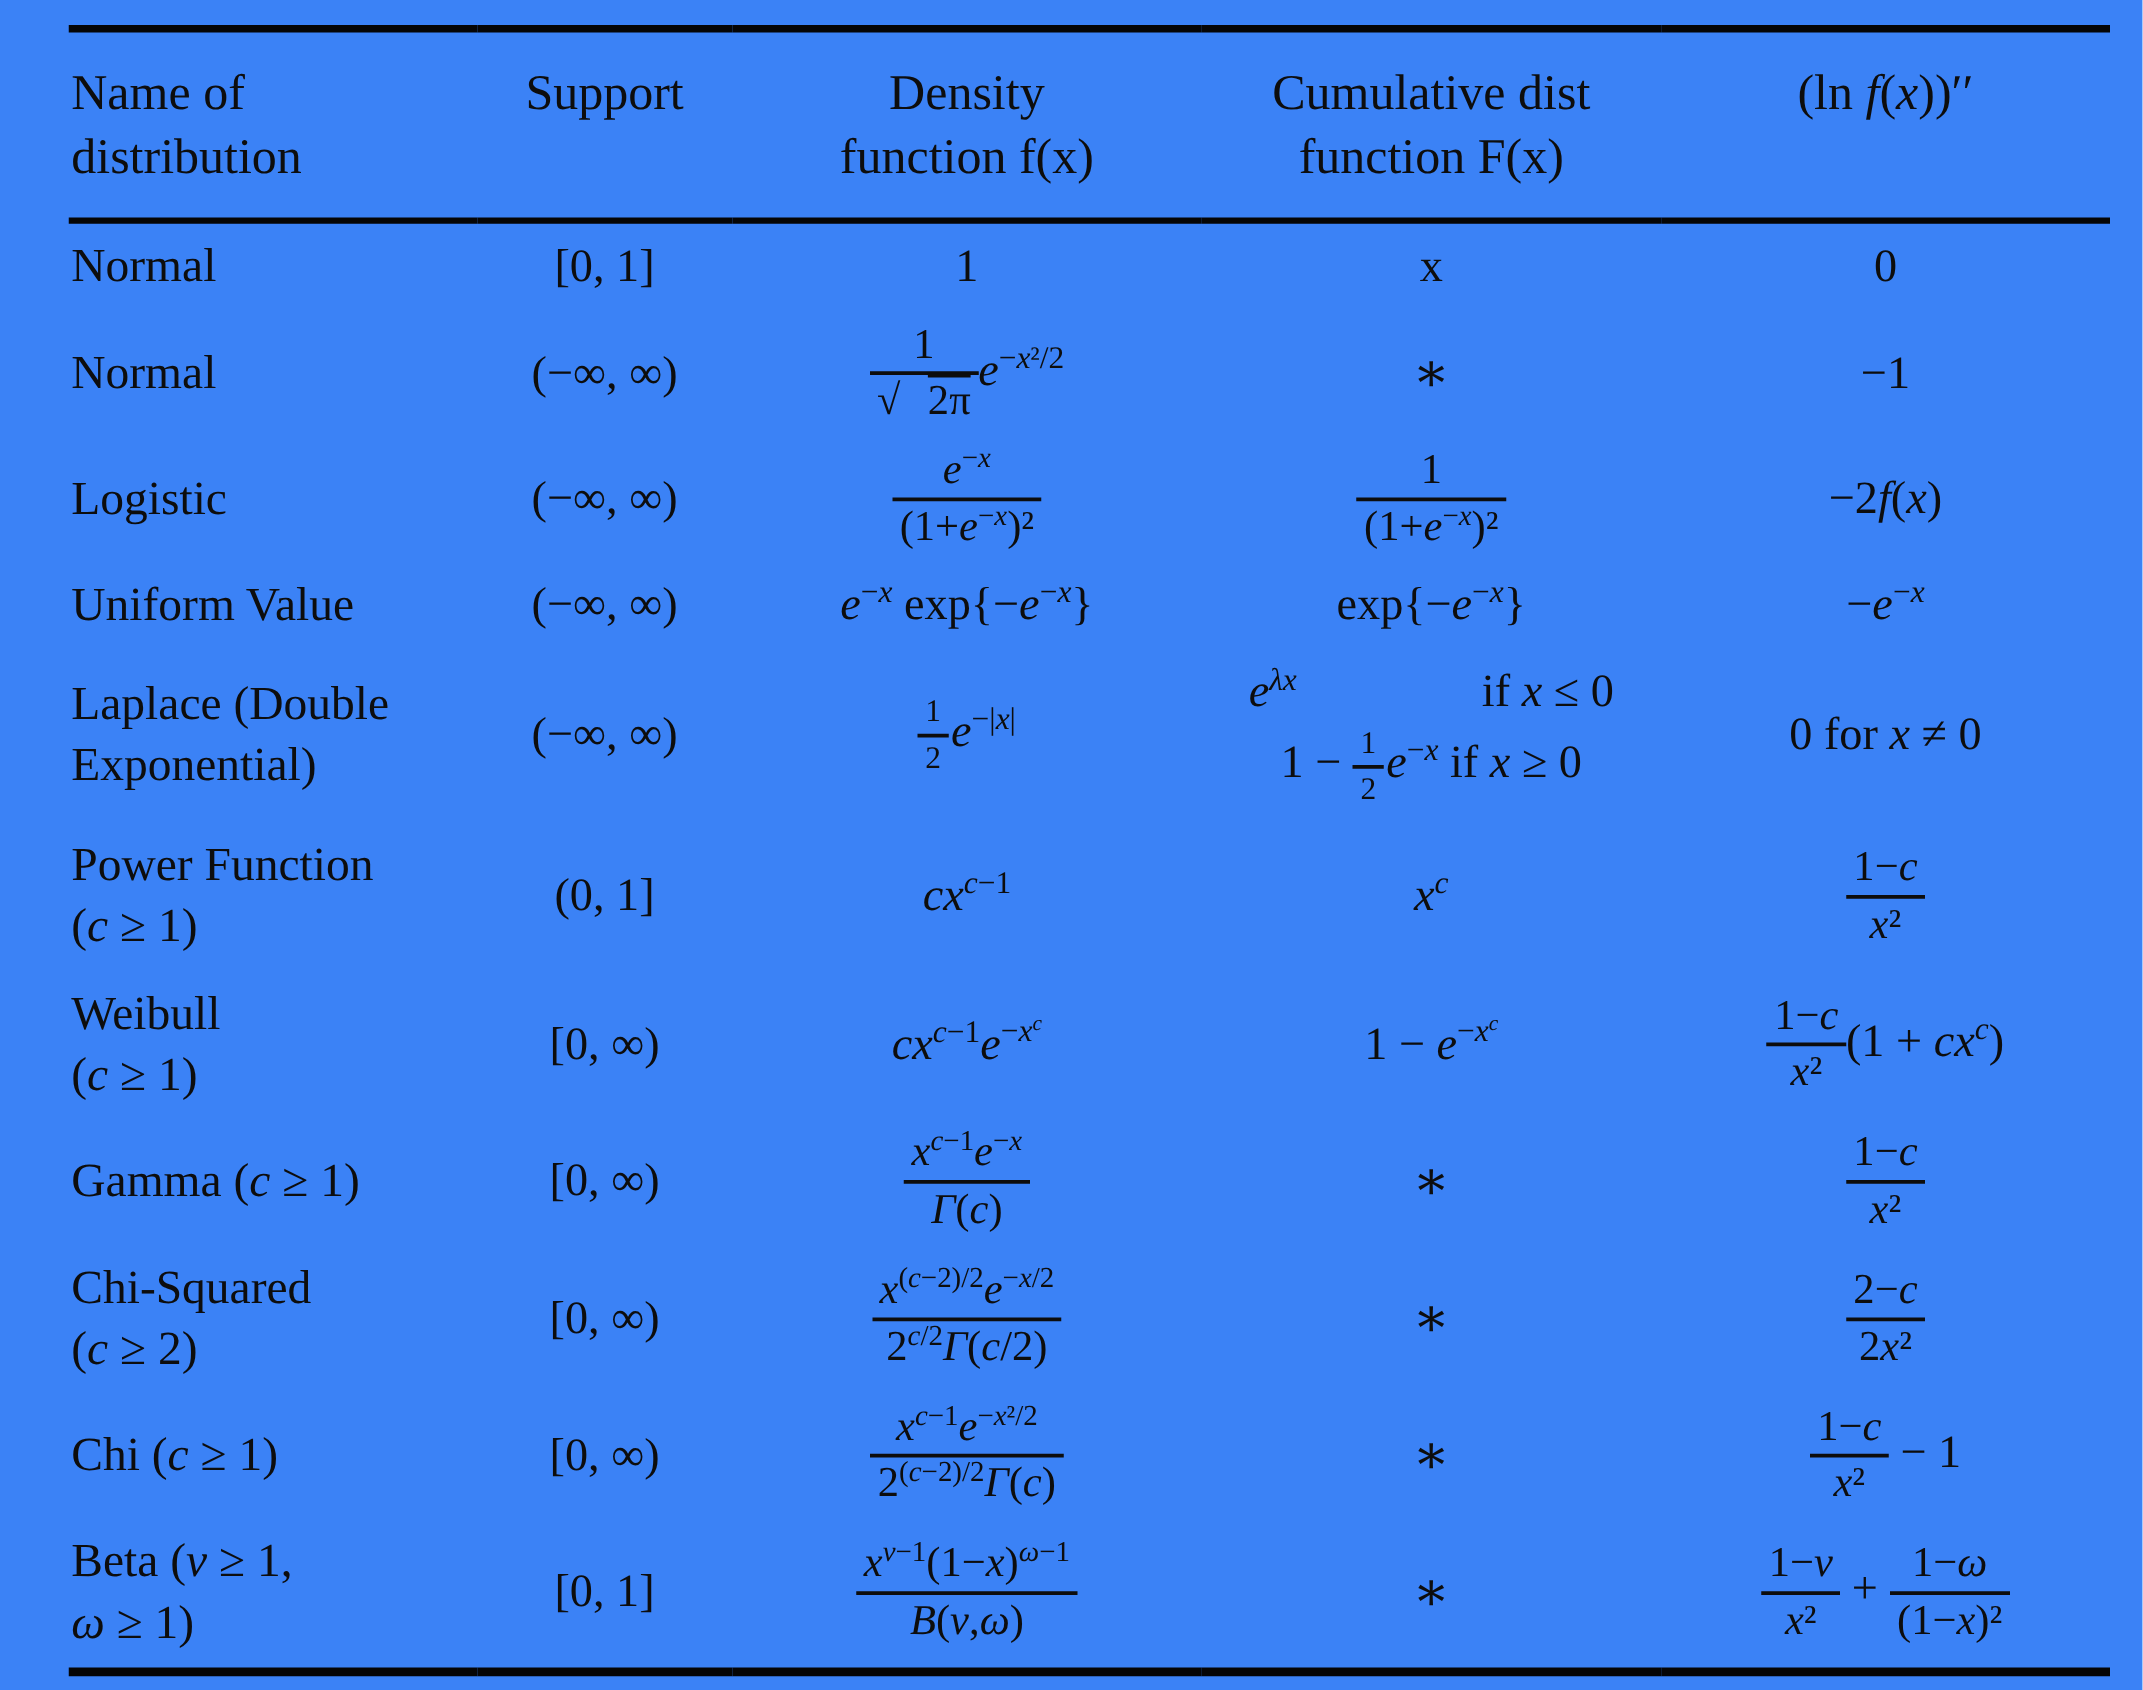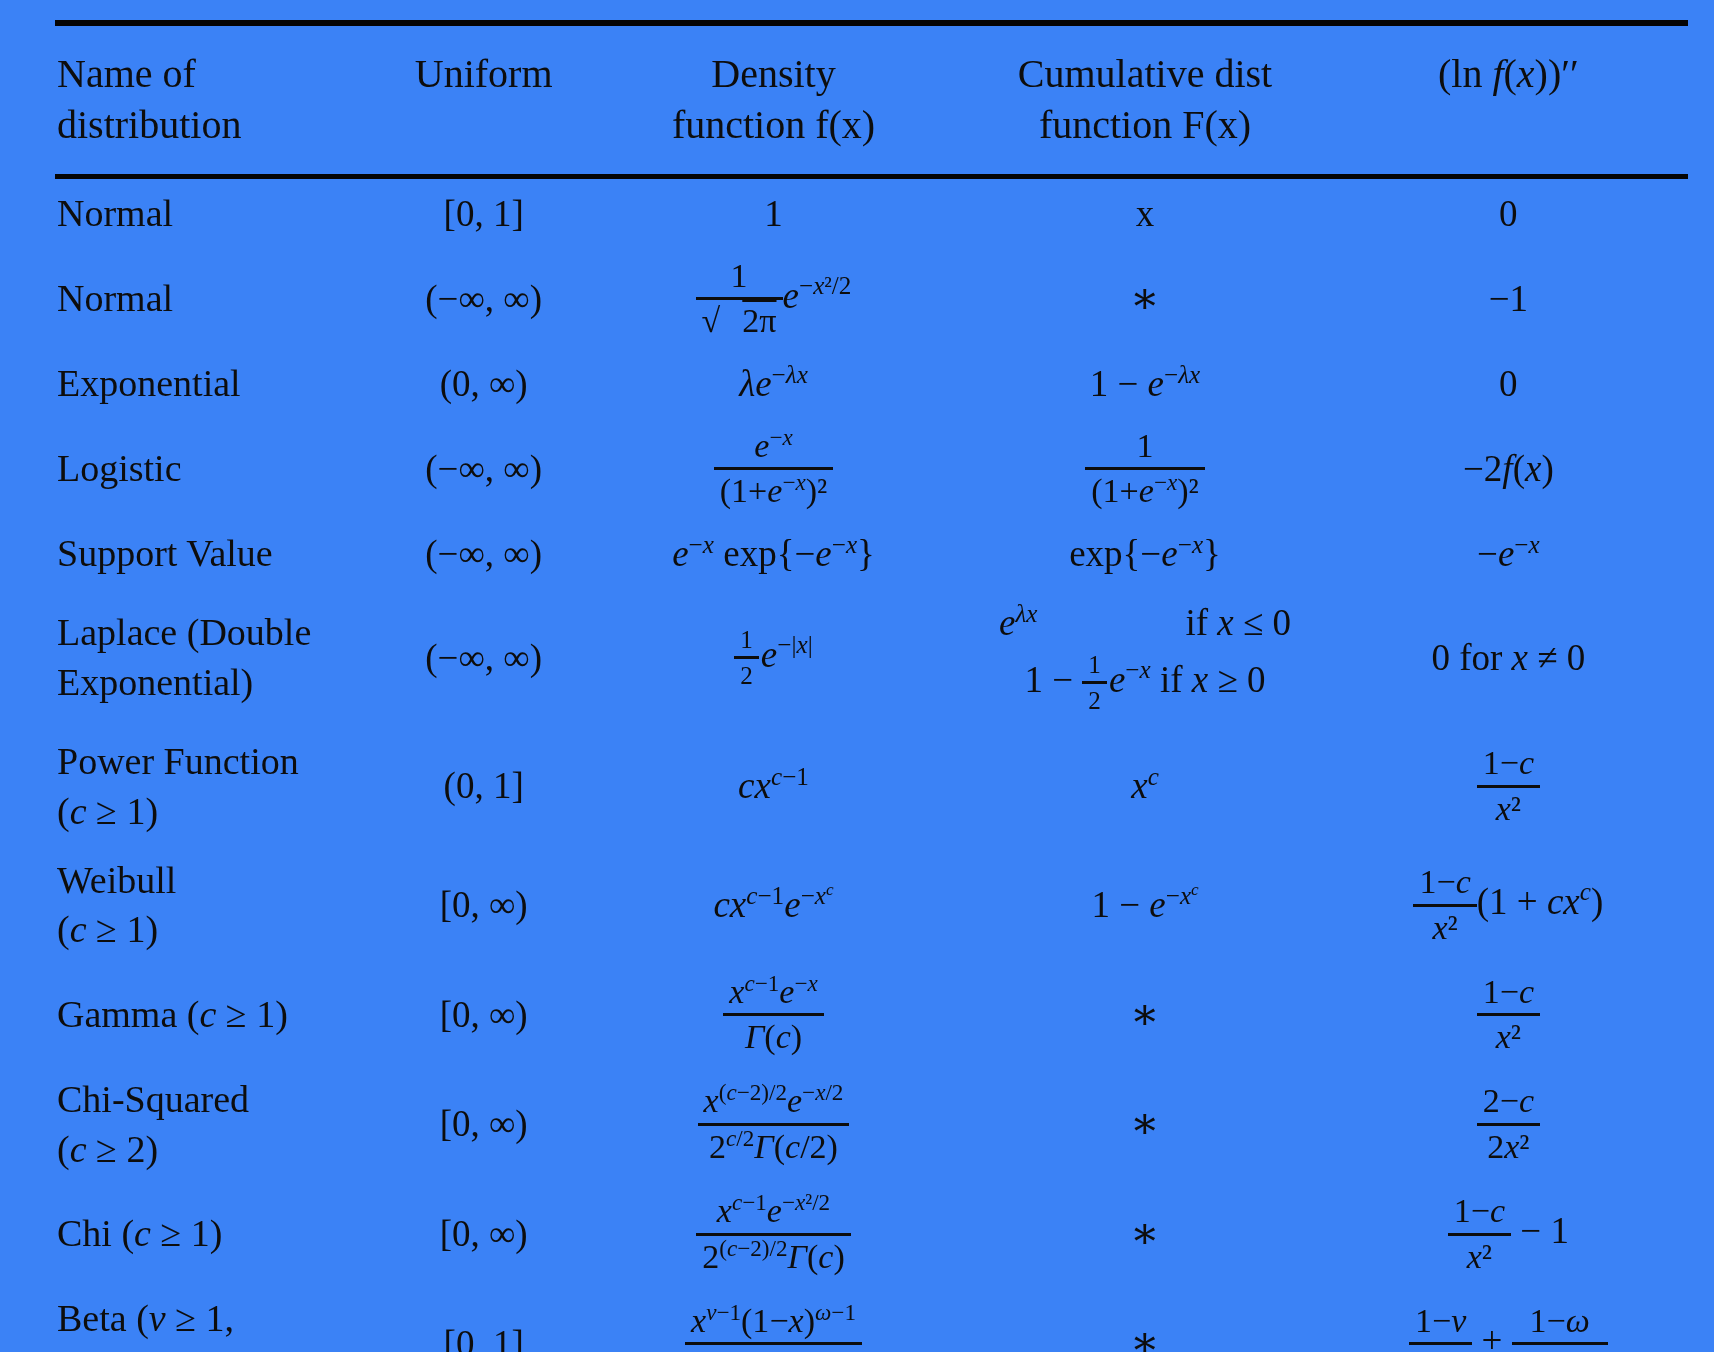--- a/index.html
+++ b/index.html
@@ -72,21 +72,21 @@
     <colgroup>
       <col style="width:20%">
       <col style="width:12.5%">
       <col style="width:23%">
       <col style="width:22.5%">
       <col style="width:22%">
     </colgroup>
     <thead>
       <tr>
         <th class="name">Name of<br>distribution</th>
-        <th>Uniform</th>
+        <th>Support</th>
         <th>Density<br>function f(x)</th>
         <th>Cumulative dist<br>function F(x)</th>
         <th>(ln <i>f</i>(<i>x</i>))′′</th>
       </tr>
     </thead>
     <tbody>
         <tr>
           <td class="name">Normal</td>
           <td class="support">[0, 1]</td>
           <td class="math">1</td>
@@ -94,35 +94,28 @@
           <td class="math">0</td>
         </tr>
         <tr>
           <td class="name">Normal</td>
           <td class="support">(−∞, ∞)</td>
           <td class="math"><span class="fr"><span class="nu">1</span><span class="de">√<span class="ol">2π</span></span></span><i>e</i><sup>−<i>x</i>²/2</sup></td>
           <td class="math"><span class="ast">∗</span></td>
           <td class="math">−1</td>
         </tr>
         <tr>
-          <td class="name">Exponential</td>
-          <td class="support">(0, ∞)</td>
-          <td class="math"><i>λe</i><sup>−<i>λx</i></sup></td>
-          <td class="math">1 − <i>e</i><sup>−<i>λx</i></sup></td>
-          <td class="math">0</td>
-        </tr>
-        <tr>
           <td class="name">Logistic</td>
           <td class="support">(−∞, ∞)</td>
           <td class="math"><span class="fr"><span class="nu"><i>e</i><sup>−<i>x</i></sup></span><span class="de">(1+<i>e</i><sup>−<i>x</i></sup>)²</span></span></td>
           <td class="math"><span class="fr"><span class="nu">1</span><span class="de">(1+<i>e</i><sup>−<i>x</i></sup>)²</span></span></td>
           <td class="math">−2<i>f</i>(<i>x</i>)</td>
         </tr>
         <tr>
-          <td class="name">Support Value</td>
+          <td class="name">Uniform Value</td>
           <td class="support">(−∞, ∞)</td>
           <td class="math"><i>e</i><sup>−<i>x</i></sup> exp{−<i>e</i><sup>−<i>x</i></sup>}</td>
           <td class="math">exp{−<i>e</i><sup>−<i>x</i></sup>}</td>
           <td class="math">−<i>e</i><sup>−<i>x</i></sup></td>
         </tr>
         <tr>
           <td class="name">Laplace (Double<br>Exponential)</td>
           <td class="support">(−∞, ∞)</td>
           <td class="math"><span class="fr sm"><span class="nu">1</span><span class="de">2</span></span><i>e</i><sup>−|<i>x</i>|</sup></td>
           <td class="math">

